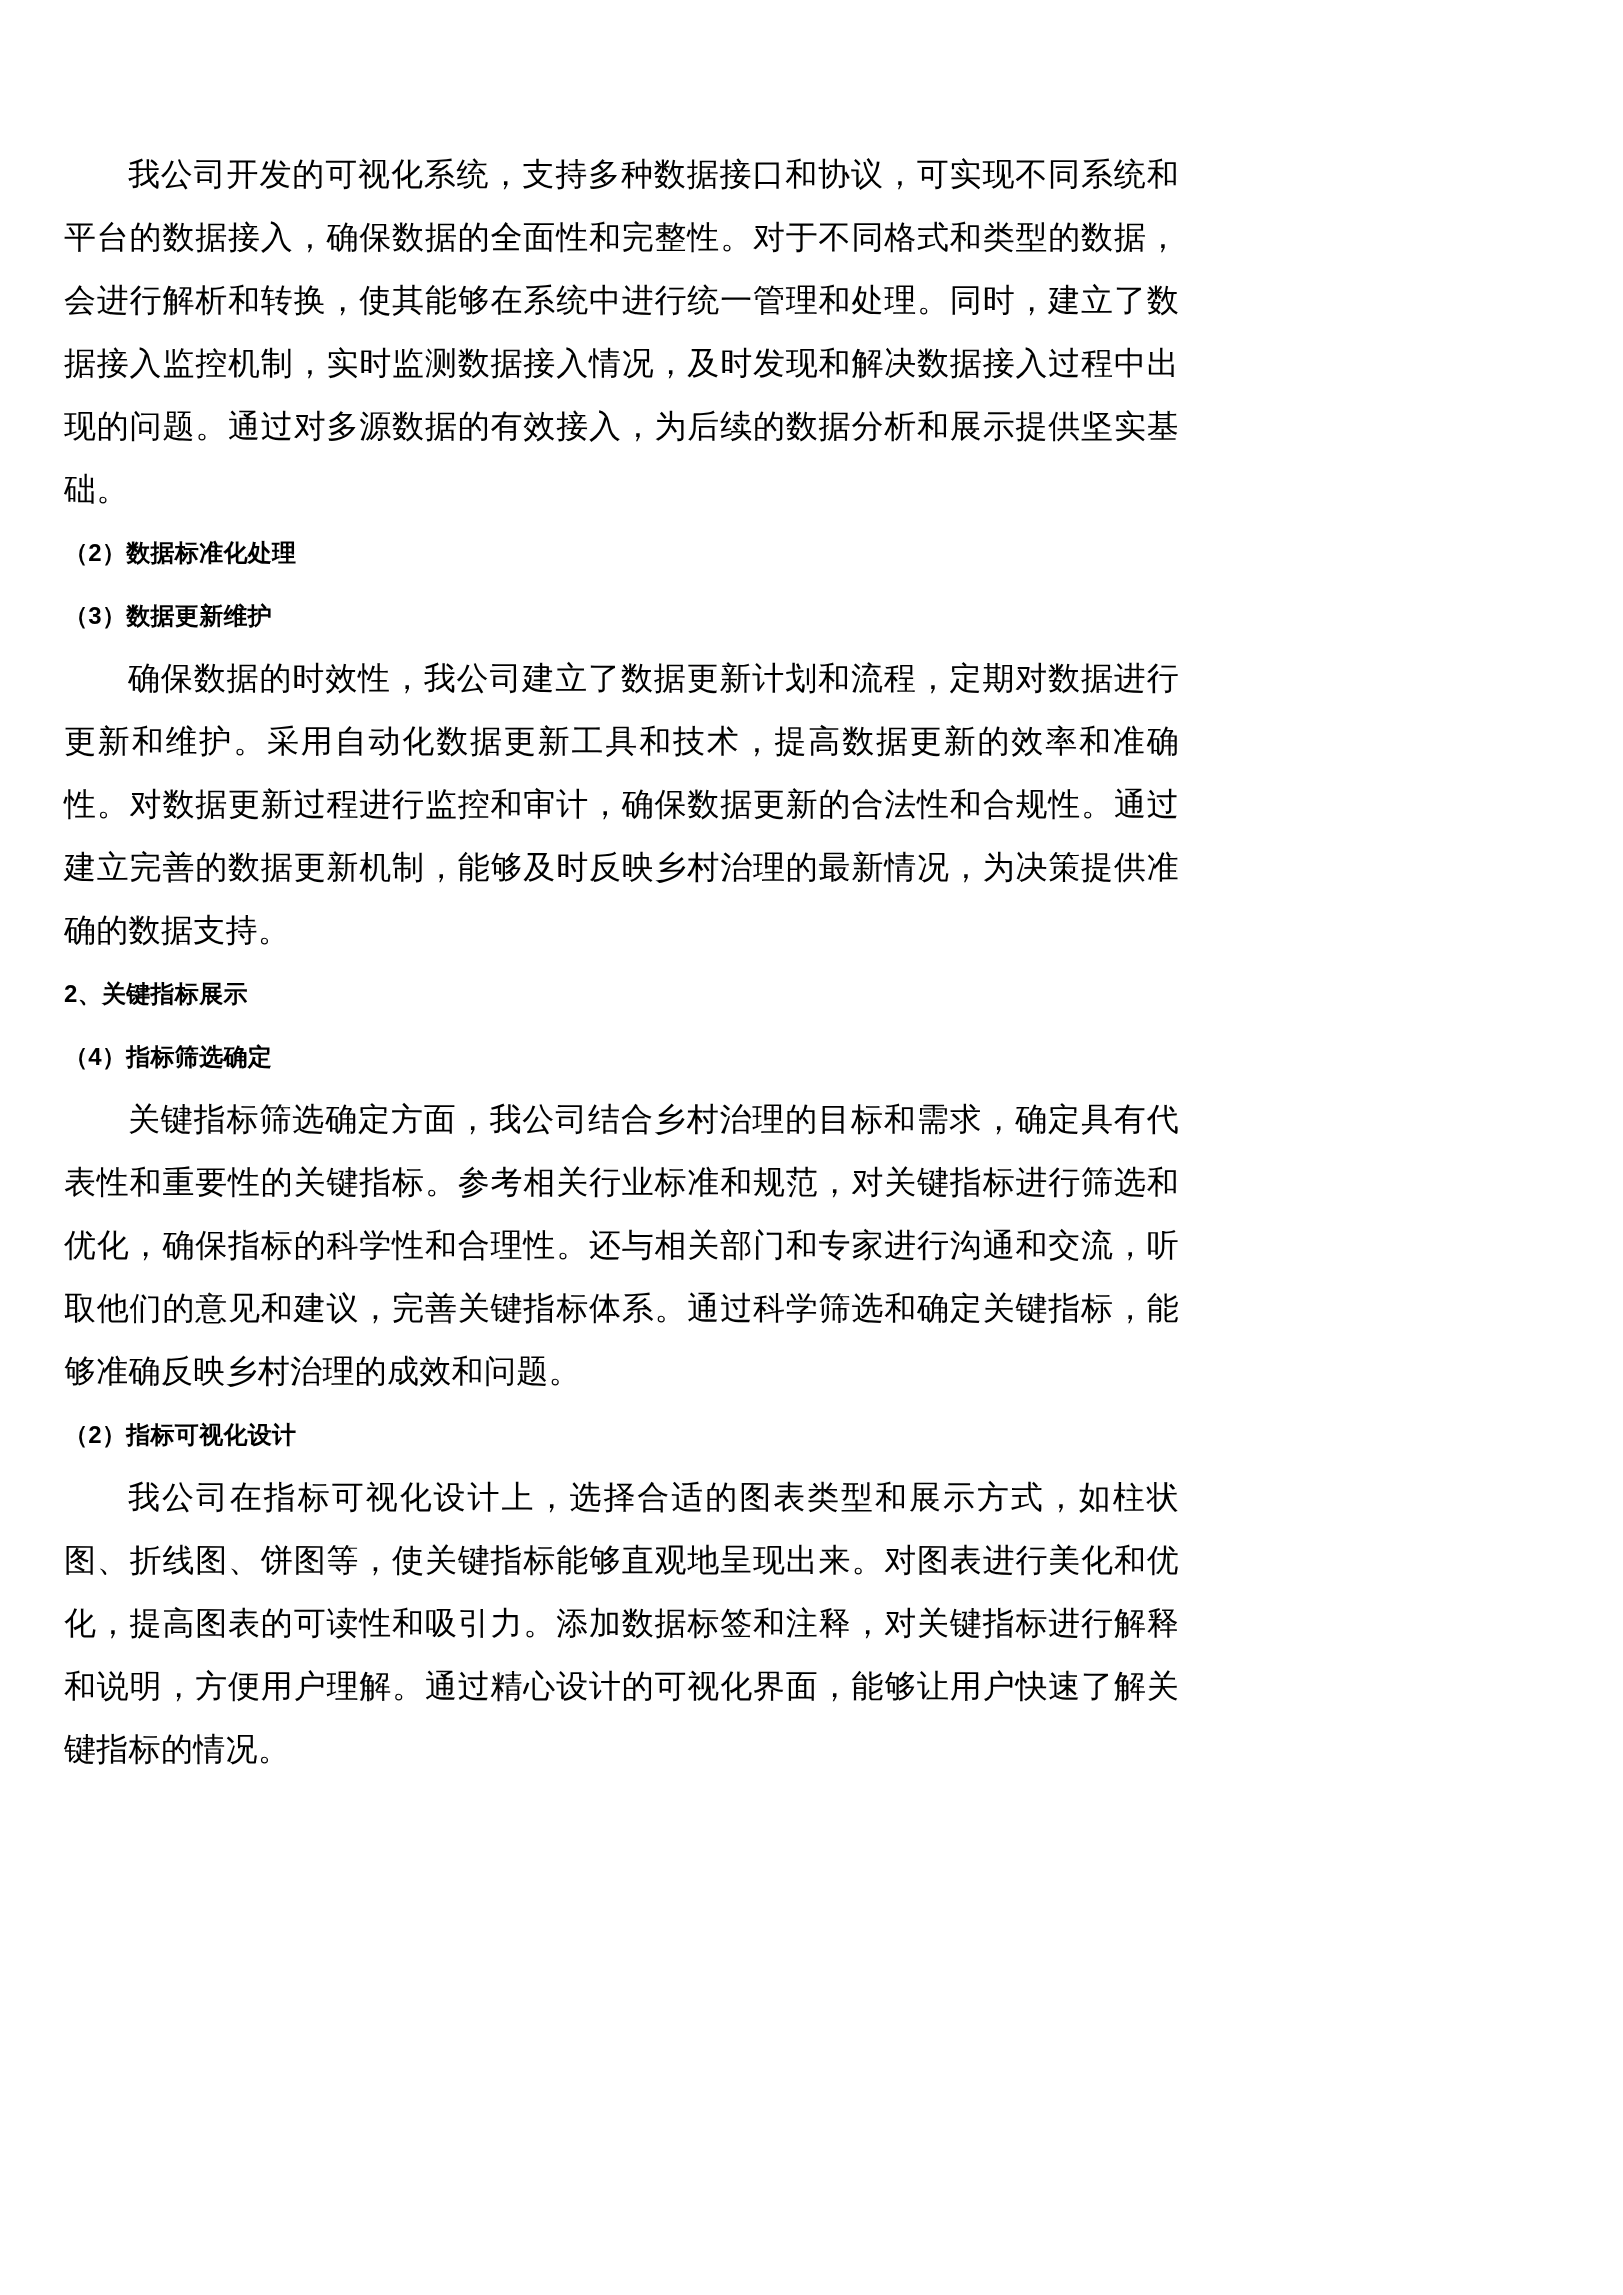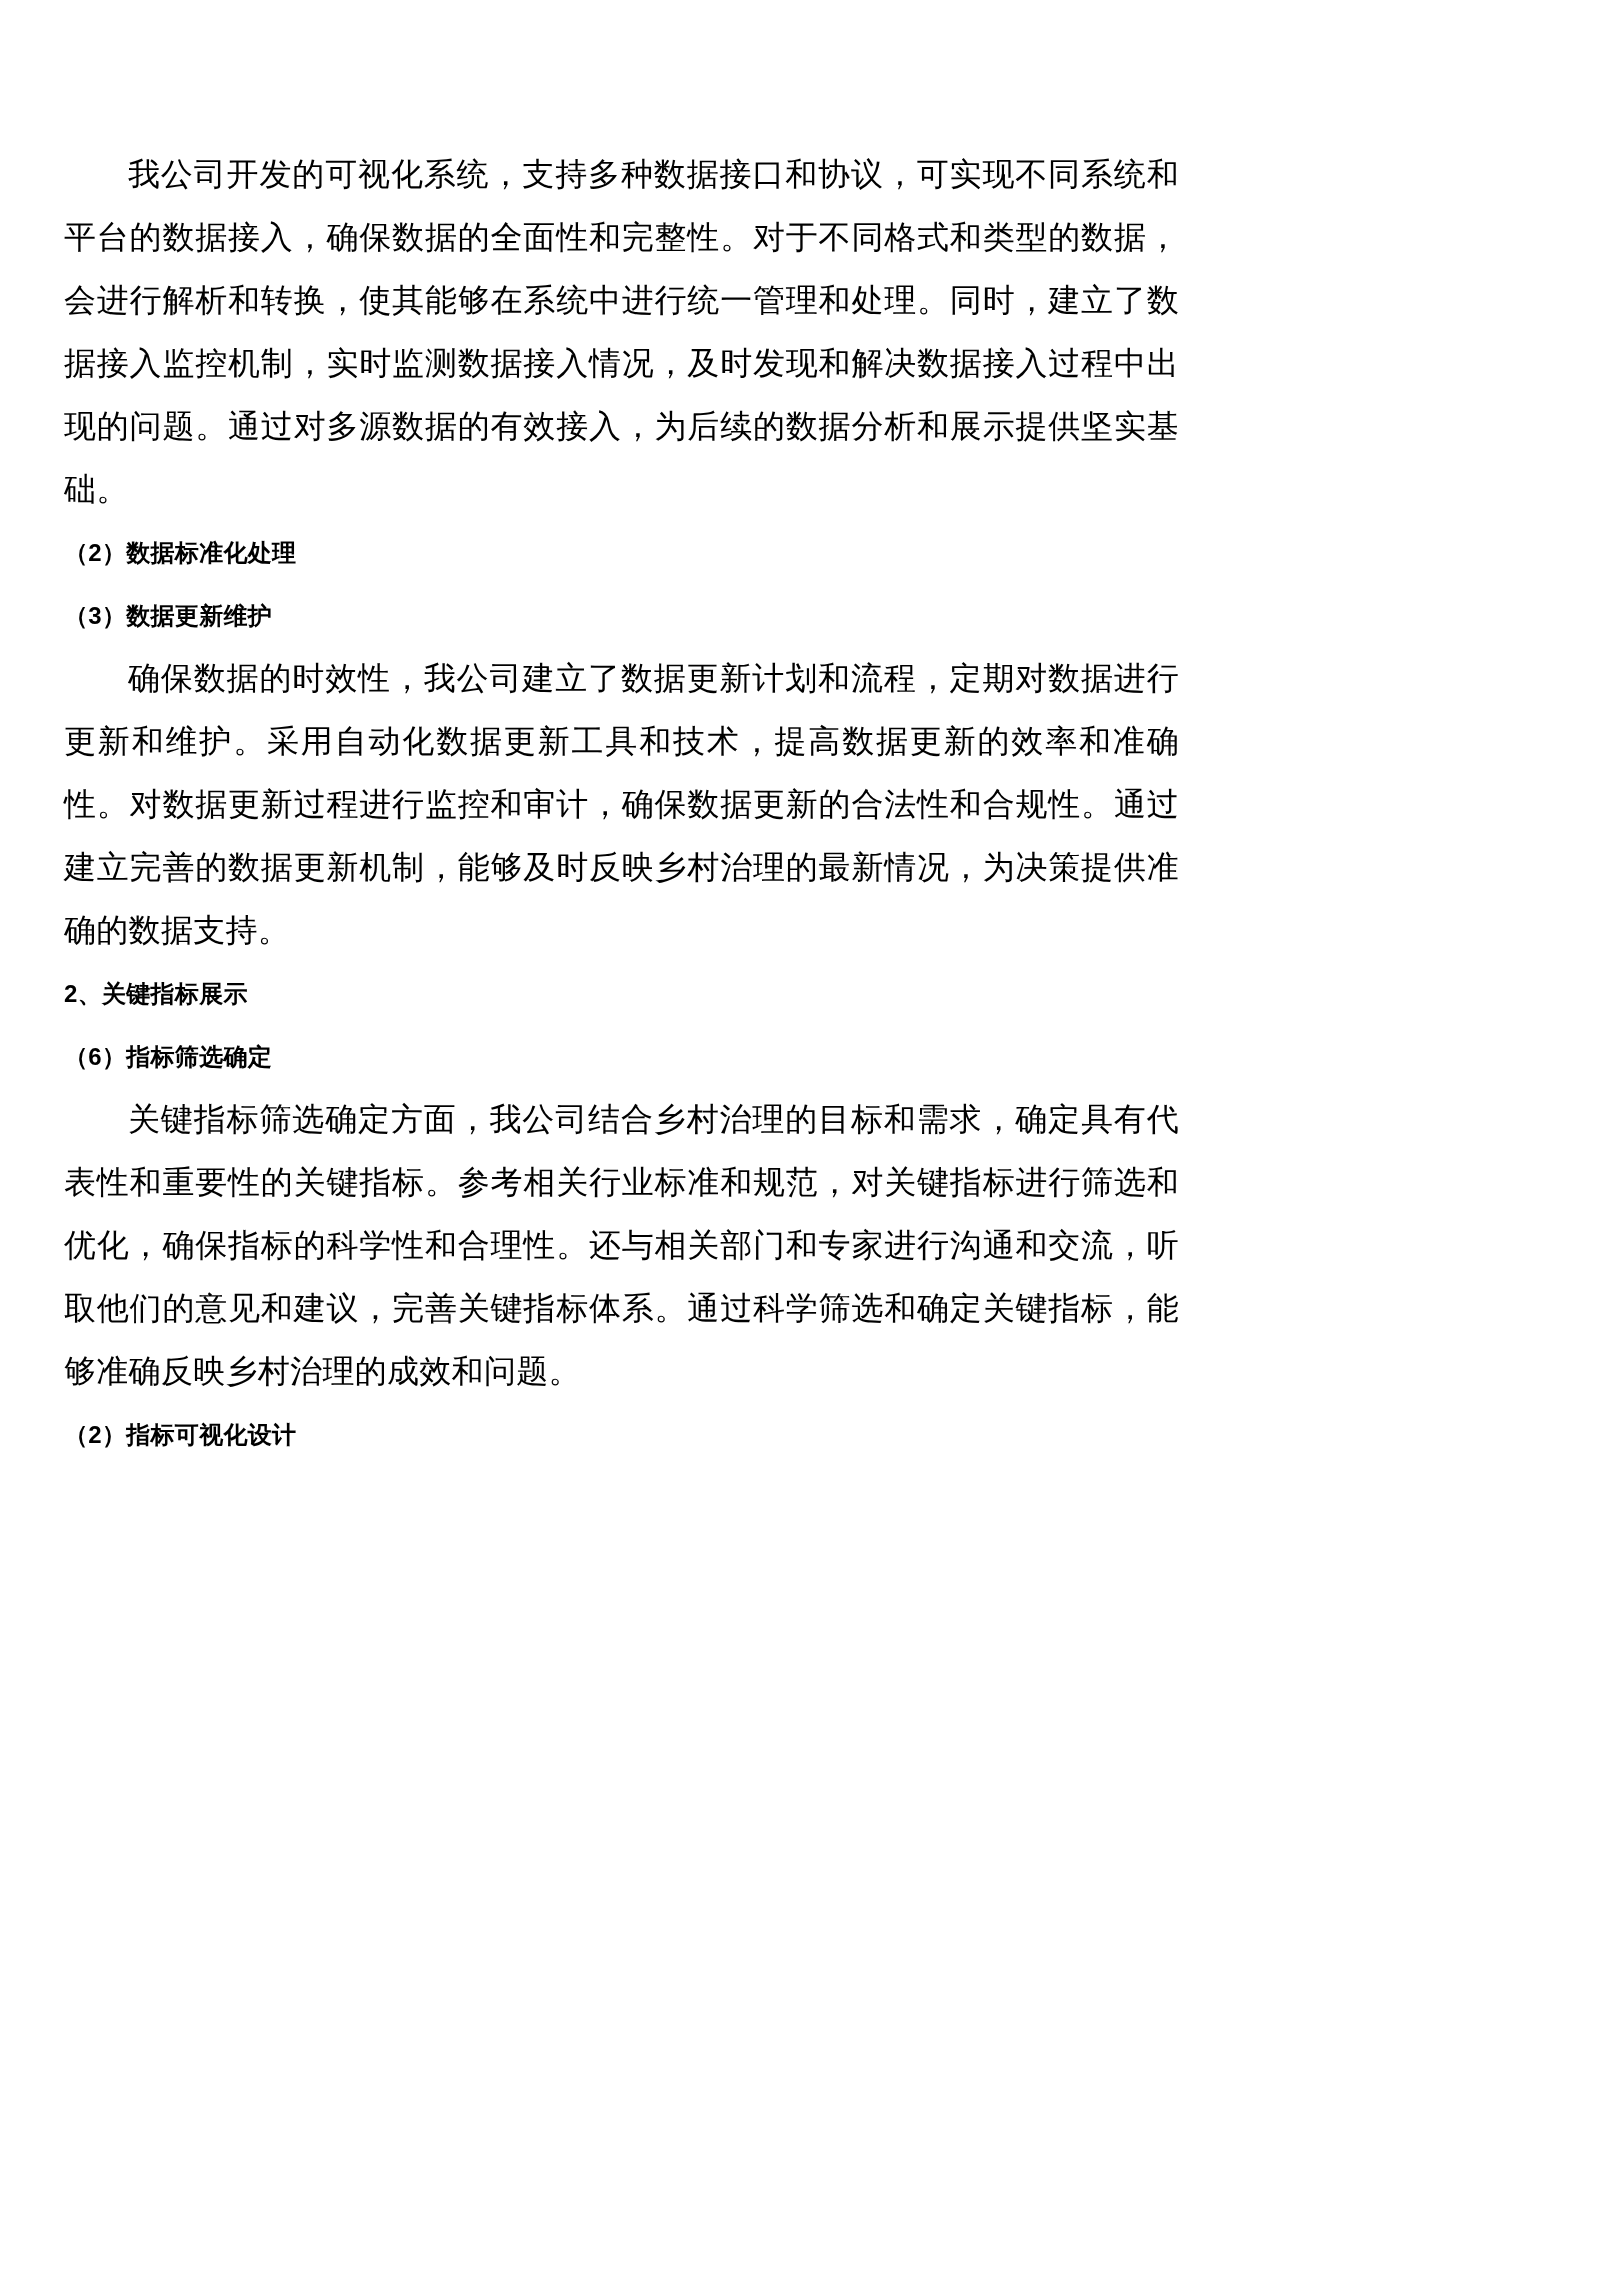--- a/index.html
+++ b/index.html
@@ -49,23 +49,24 @@
 
   <h3 class="heading">（2）数据标准化处理</h3>
 
 
   <h3 class="heading">（3）数据更新维护</h3>
 
   <p class="para">确保数据的时效性，我公司建立了数据更新计划和流程，定期对数据进行更新和维护。采用自动化数据更新工具和技术，提高数据更新的效率和准确性。对数据更新过程进行监控和审计，确保数据更新的合法性和合规性。通过建立完善的数据更新机制，能够及时反映乡村治理的最新情况，为决策提供准确的数据支持。</p>
 
   <h3 class="heading">2、关键指标展示</h3>
 
-  <h3 class="heading">（6）指标筛选确定</h3>
+  <h3 class="heading">（4）指标筛选确定</h3>
 
   <p class="para">关键指标筛选确定方面，我公司结合乡村治理的目标和需求，确定具有代表性和重要性的关键指标。参考相关行业标准和规范，对关键指标进行筛选和优化，确保指标的科学性和合理性。还与相关部门和专家进行沟通和交流，听取他们的意见和建议，完善关键指标体系。通过科学筛选和确定关键指标，能够准确反映乡村治理的成效和问题。</p>
 
   <h3 class="heading">（2）指标可视化设计</h3>
 
+  <p class="para">我公司在指标可视化设计上，选择合适的图表类型和展示方式，如柱状图、折线图、饼图等，使关键指标能够直观地呈现出来。对图表进行美化和优化，提高图表的可读性和吸引力。添加数据标签和注释，对关键指标进行解释和说明，方便用户理解。通过精心设计的可视化界面，能够让用户快速了解关键指标的情况。</p>
 
 
 
 </div>
 
 
 </body></html>

